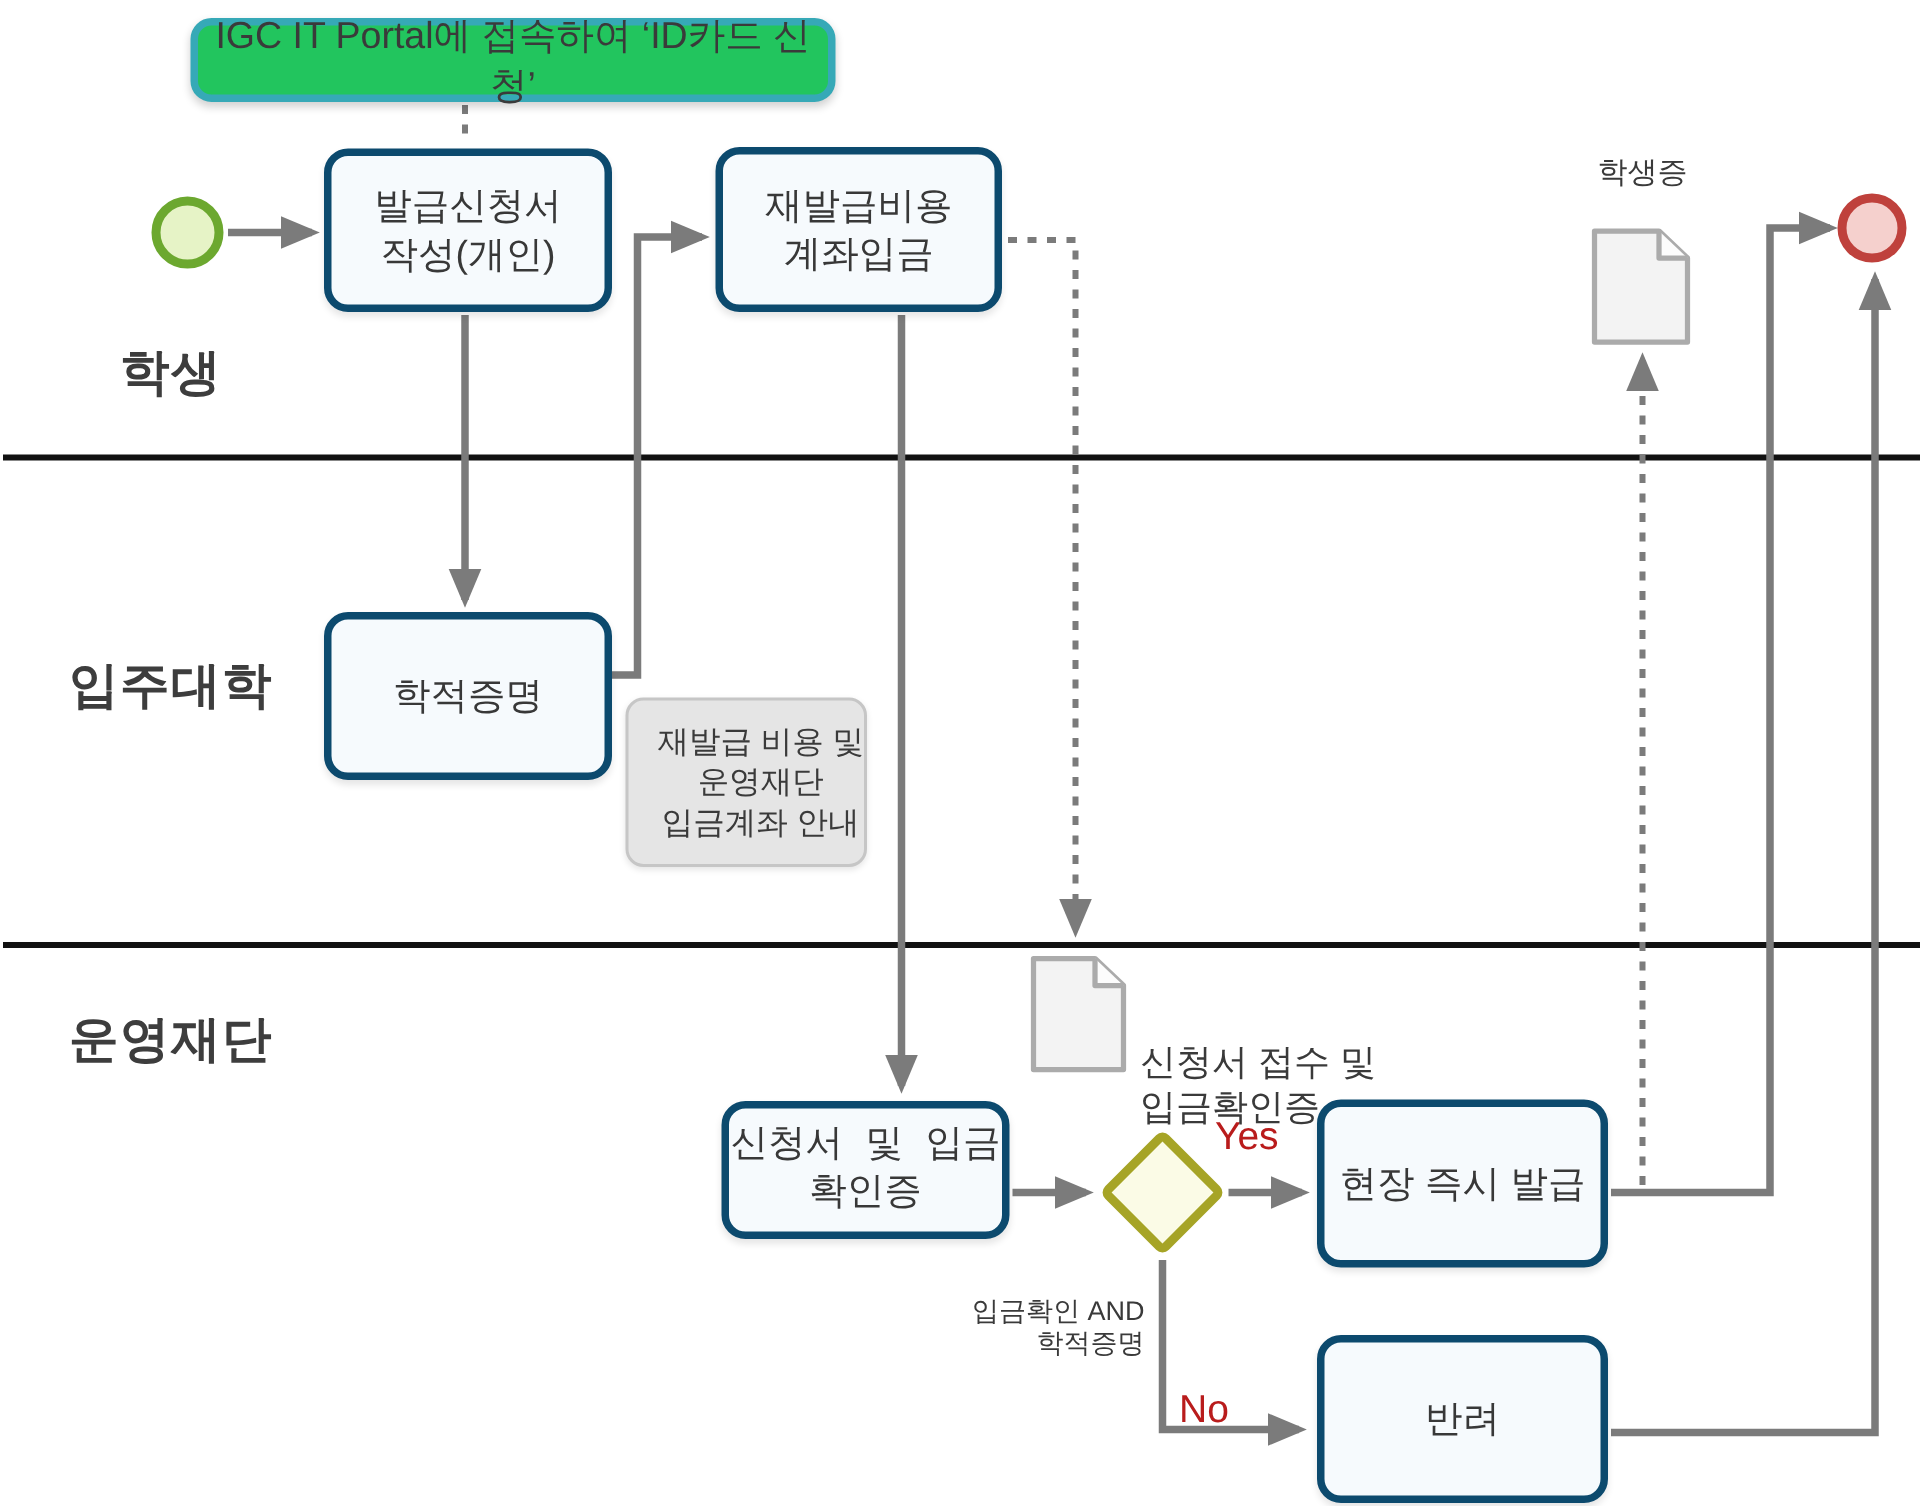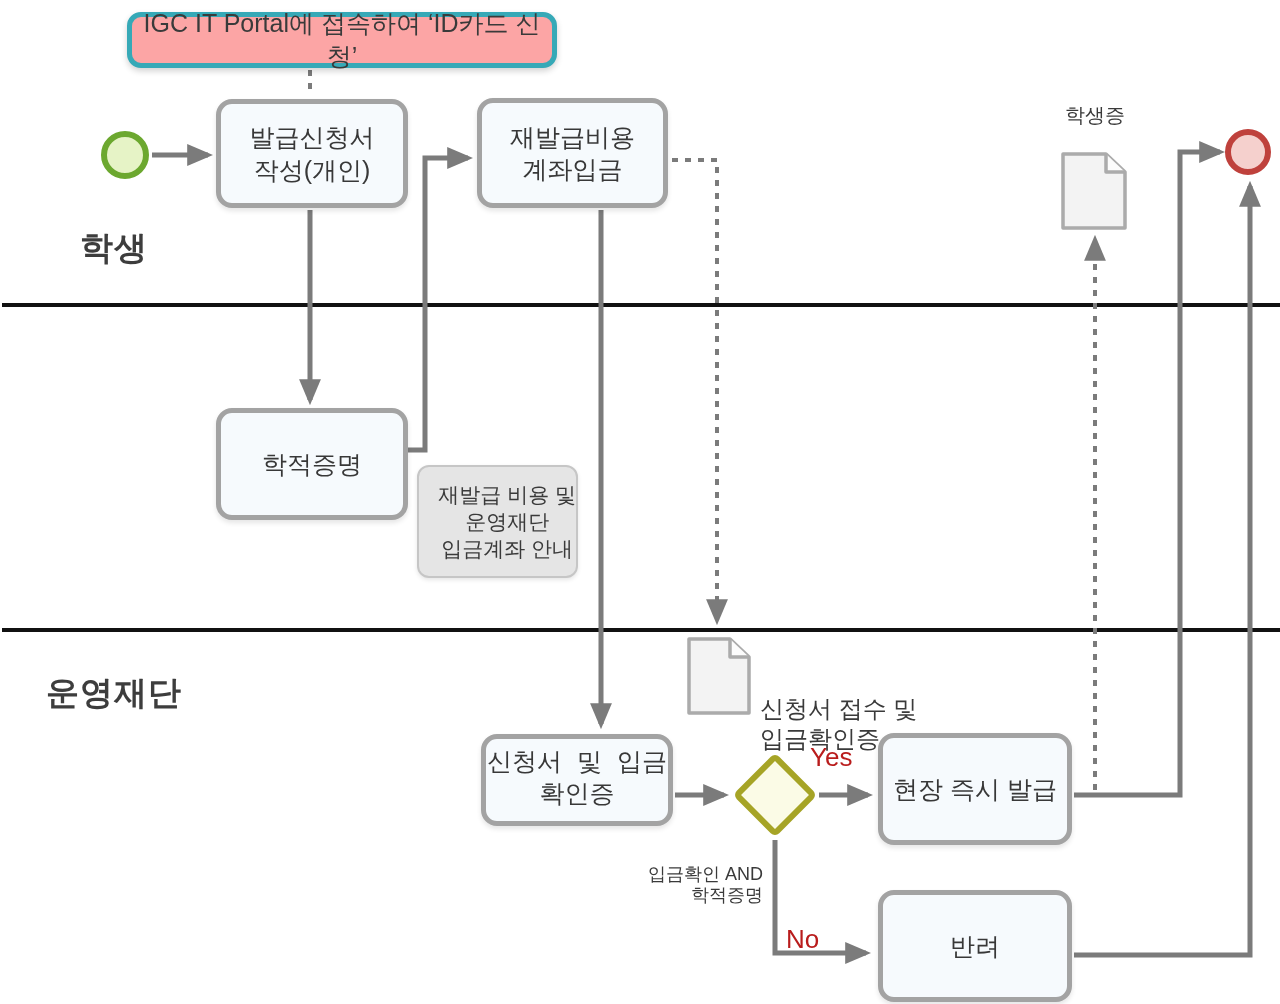--- a/index.html
+++ b/index.html
@@ -8,29 +8,29 @@
     font-family:"Liberation Sans","DejaVu Sans",sans-serif;color:#3b3b3b;
   }
   [data-bind]{white-space:pre-line;}
   .abs{position:absolute;}
   
   .lane-line{position:absolute;left:2px;right:0;height:4px;background:#111111;}
   
   .lane-label{position:absolute;font-size:33px;font-weight:700;color:#3d3d3d;letter-spacing:1px;}
   
   .task{
-    position:absolute;box-sizing:border-box;border:5px solid #a3a3a3;border-radius:16px;
+    position:absolute;box-sizing:border-box;border:5px solid #0c4a6e;border-radius:16px;
     background:#f6fafd;display:flex;align-items:center;justify-content:center;text-align:center;
     font-size:25px;font-weight:500;color:#383838;line-height:1.3;
     box-shadow:0 3px 5px rgba(0,0,0,0.10);
   }
   
   .annotation{
     position:absolute;box-sizing:border-box;border:5px solid #36a9b7;border-radius:14px;
-    background:#fca5a5;display:flex;align-items:center;justify-content:center;text-align:center;
+    background:#22c55e;display:flex;align-items:center;justify-content:center;text-align:center;
     font-size:25px;font-weight:500;color:#3a3a3a;box-shadow:0 3px 6px rgba(0,0,0,0.18);
   }
   
   .note{
     position:absolute;box-sizing:border-box;border:2px solid #c6c6c6;border-radius:12px;
     background:#e5e5e5;display:flex;align-items:center;justify-content:center;text-align:center;
     font-size:21px;font-weight:500;color:#3a3a3a;line-height:1.3;box-shadow:0 2px 4px rgba(0,0,0,0.10);
   }
   
   .event{position:absolute;box-sizing:border-box;border-radius:50%;}
@@ -48,20 +48,21 @@
 </style>
 </head>
 <body>
 
 <div id="canvas">
 
   <div class="lane-line" style="top:303px;"></div>
   <div class="lane-line" style="top:628px;"></div>
 
   <div class="lane-label" style="left:80px;top:226px;" data-bind="lanes.0.label">학생</div>
+  <div class="lane-label" style="left:46px;top:435px;" data-bind="lanes.1.label">입주대학</div>
   <div class="lane-label" style="left:46px;top:671px;" data-bind="lanes.2.label">운영재단</div>
 
   <svg class="layer" width="1280" height="1004" viewBox="0 0 1280 1004">
     <defs>
       <marker id="arrow" viewBox="0 0 10 10" refX="8" refY="5" markerWidth="26" markerHeight="26" orient="auto" markerUnits="userSpaceOnUse">
         <path d="M0,0.8 L10,5 L0,9.2 Z" fill="#7b7b7b"></path>
       </marker>
     </defs>
     <g fill="none" stroke="#7b7b7b" stroke-width="5">
       <path d="M152,155 H208" marker-end="url(#arrow)"></path>

